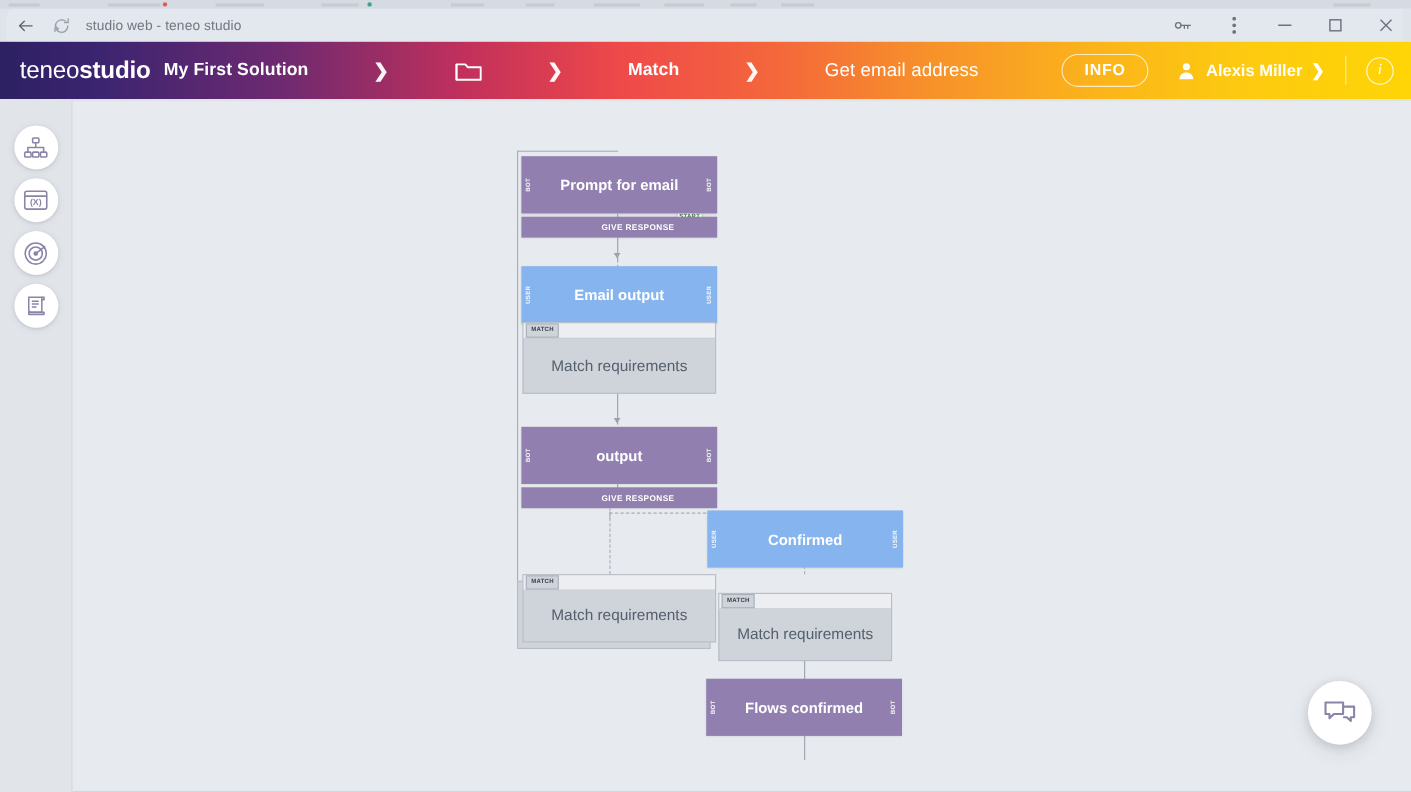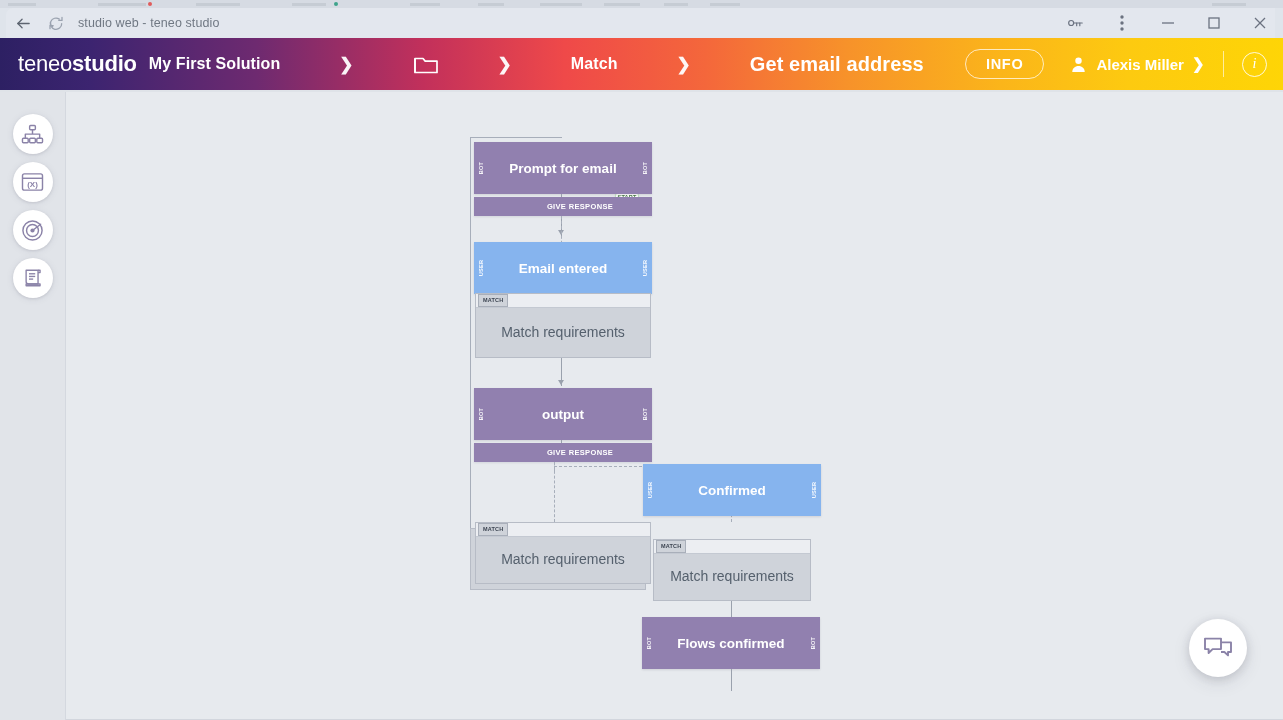--- a/index.html
+++ b/index.html
@@ -76,21 +76,21 @@
     margin-left: 18px; font-size: 22px; color: #fff; letter-spacing: -.2px;
     white-space: nowrap;
   }
   #logo b { font-weight: 700; }
   #logo span.light { font-weight: 300; }
 
   #breadcrumb { display: flex; align-items: center; margin-left: 12px; white-space: nowrap; gap: 48px; }
   .crumb {
     color: #fff; font-size: 16px; font-weight: 600; letter-spacing: .1px;
   }
-  .crumb.strong { font-weight: 700; font-size: 20px; }
+  .crumb.strong { font-weight: 400; font-size: 17px; }
   .crumb-sep {
     color: #fff; font-size: 17px; font-weight: 700;
     margin: 0 11px; opacity: .95; line-height: 1;
   }
   .crumb-folder { display: flex; align-items: center; }
 
   #header-right {
     margin-left: auto; display: flex; align-items: center; margin-right: 16px;
   }
   #info-pill {
@@ -402,21 +402,21 @@
   </div>
   <div class="conn conn-v" style="left:495px; top:102px; height:10px;"></div>
   <div class="arrow-down" style="left:492px; top:106px;"></div>
   <div class="give-response-bar" style="left:408px; top:105px; width:178px; height:19px;">GIVE RESPONSE</div>
 
   <div class="conn-dash-v" style="left:495px; top:124px; height:112px;"></div>
 
   <div class="node">
     <div class="node-box user-node" style="left:408px; top:150px; width:178px; height:52px;">
       <span class="side-tag left">USER</span>
-      <span>Email entered</span>
+      <span>Email output</span>
       <span class="side-tag right">USER</span>
     </div>
   </div>
 
   <div class="node">
     <div class="node-box match-node" style="left:409px; top:201px; width:176px; height:65px;">
       <div class="match-header">
         <span class="match-chip">MATCH</span>
       </div>
       <span style="margin-top:12px;">Match requirements</span>

